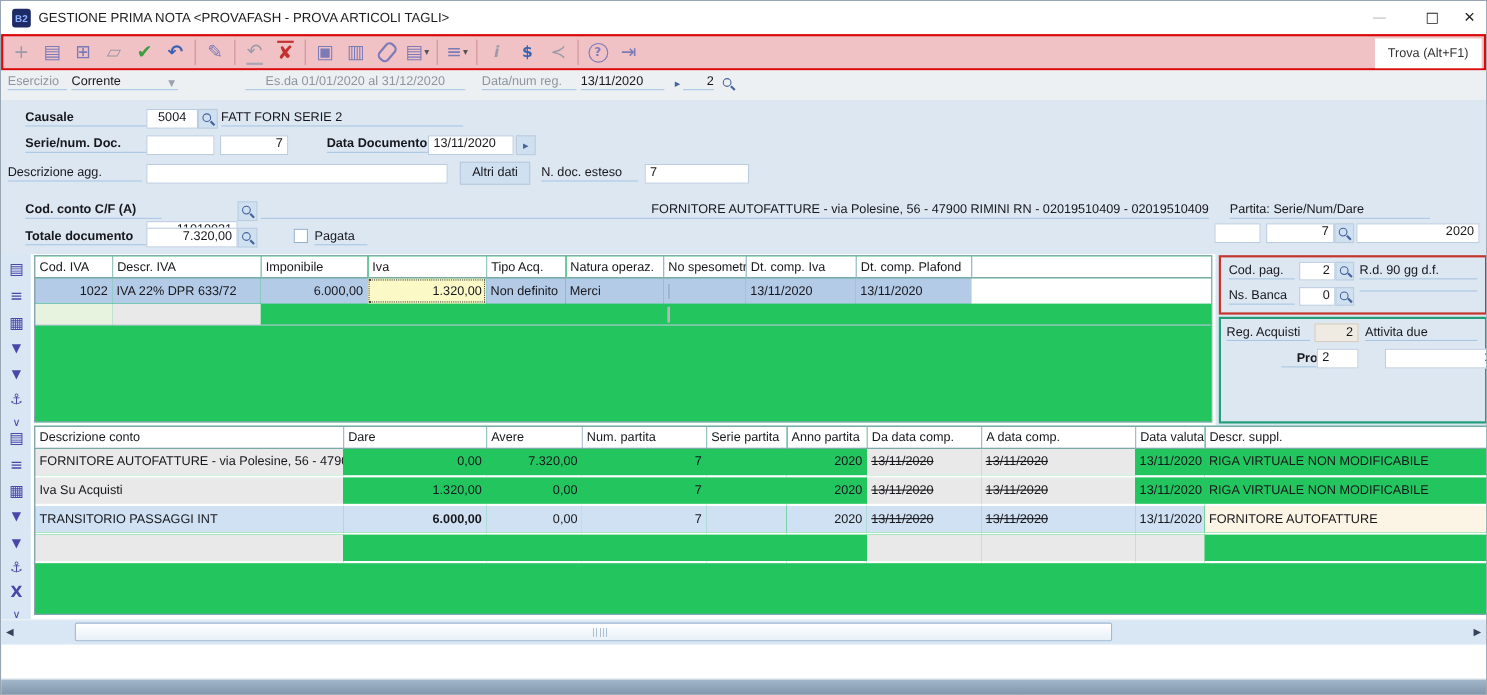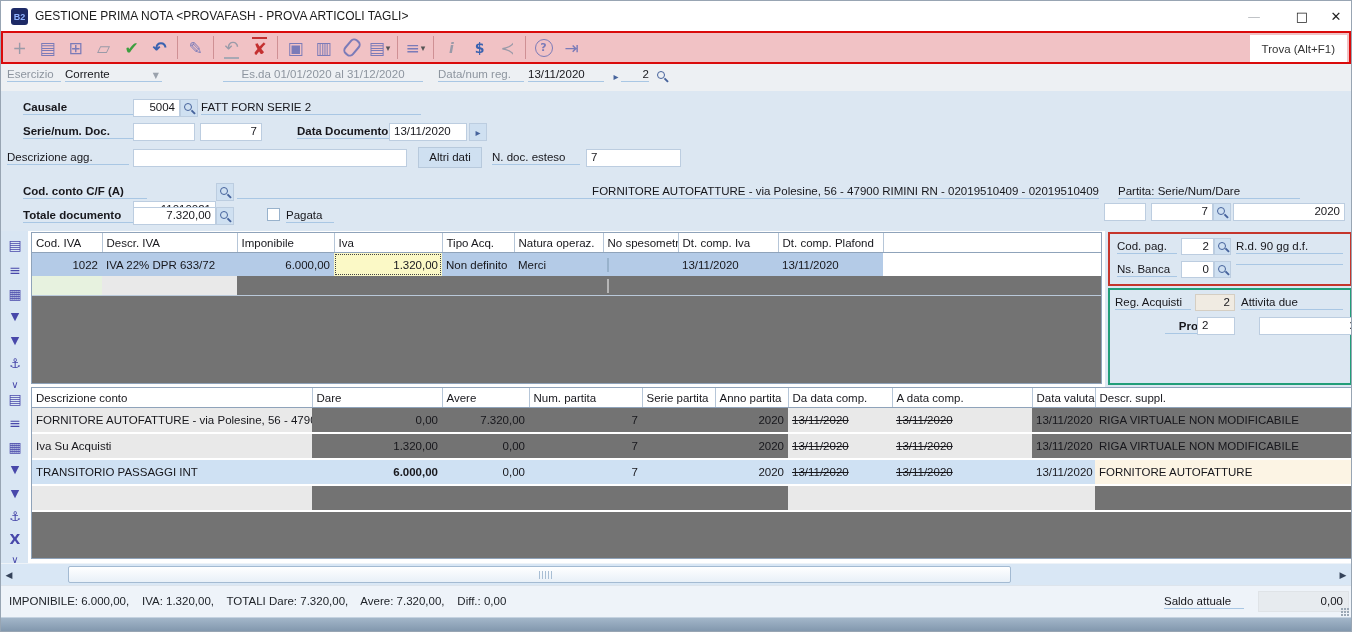--- a/index.html
+++ b/index.html
@@ -58,21 +58,21 @@
   .sicon{position:absolute;left:5px;width:18px;text-align:center;font-size:14px;color:#4848aa;
     font-family:"DejaVu Sans",sans-serif;line-height:16px;}
   .cb{position:absolute;width:13px;height:13px;background:#fff;border:1px solid #98b2cc;box-sizing:border-box;}
   .btn{position:absolute;background:#cfe0f1;border:1px solid #b7c9dc;box-sizing:border-box;text-align:center;
     line-height:19px;height:21px;}
   
   .paybox{position:absolute;left:1107px;top:231px;width:244px;height:54px;border:2px solid #c5352c;box-sizing:border-box;}
   .regbox{position:absolute;left:1107px;top:287px;width:244px;height:97px;border:2px solid #229e78;box-sizing:border-box;}
   .beige{background:#f0ebe2;border:1px solid #d5cec2;}
   
-  .grid{position:absolute;background:#737373;border:1px solid #8fa3ba;box-sizing:border-box;overflow:hidden;}
+  .grid{position:absolute;background:#22c55e;border:1px solid #8fa3ba;box-sizing:border-box;overflow:hidden;}
   .grid table{border-collapse:collapse;table-layout:fixed;width:100%;font-size:11.5px;}
   .grid td{padding:2px 4px;white-space:nowrap;overflow:hidden;}
   .gh td{background:#fff;border-right:1px solid #b6c6d8;border-bottom:1px solid #8fa3ba;height:15px;text-align:left;}
   .gr td{height:19px;}
   .gr.tall td{height:20px;}
   .ar{text-align:right;}
   .sel td{background:#b4cbe7;}
   .sel2 td{background:#cfe1f3;}
   .focuscell{background:#fbf9c6 !important;outline:1px dotted #444;outline-offset:-2px;}
   .cellgray{background:#e9e9e9;}
@@ -193,21 +193,21 @@
       <span class="arr">▸</span>
     </span>
   <span class="lb" style="left:620px;top:67px;width:28px;text-align:right;">2</span>
   <span class="chip" style="left:652px;top:66px;background:transparent;border:none;">
       <span class="lens"></span>
     </span>
 
   <div class="formbg"></div>
 
   <span class="lb bold" style="left:6px;top:100px;width:122px;">Causale</span>
-  <span class="bx r" style="left:132px;top:98px;width:47px;">5004</span>
+  <span class="bx r" style="left:132px;top:98px;width:47px;text-align:center;">5004</span>
   <span class="chip" style="left:179px;top:98px;">
       <span class="lens"></span>
     </span>
   <span class="lb" style="left:200px;top:100px;width:220px;">FATT FORN SERIE 2</span>
 
   <span class="lb bold" style="left:6px;top:124px;width:122px;">Serie/num. Doc.</span>
   <span class="bx" style="left:132px;top:122px;width:62px;"></span>
   <span class="bx r" style="left:199px;top:122px;width:62px;">7</span>
   <span class="lb bold" style="left:280px;top:124px;width:102px;">Data Documento</span>
   <span class="bx" style="left:388px;top:122px;width:78px;">13/11/2020</span>
@@ -421,22 +421,16 @@
   </div>
 
   <div class="hscroll">
     <span class="sarr" style="left:0;">◀</span>
     <div class="thumb">
       <span class="grip"></span>
     </div>
     <span class="sarr" style="right:0;">▶</span>
   </div>
 
-  <div class="statusbar">
-    <span class="stat-text">IMPONIBILE: 6.000,00,    IVA: 1.320,00,    TOTALI Dare: 7.320,00,    Avere: 7.320,00,    Diff.: 0,00</span>
-    <span class="lb" style="left:1163px;top:9px;width:80px;">Saldo attuale</span>
-    <span class="saldofield">0,00</span>
-    <span class="rgrip"></span>
-  </div>
 
   <div class="bottomband"></div>
 
 </div>
 
 </body></html>

